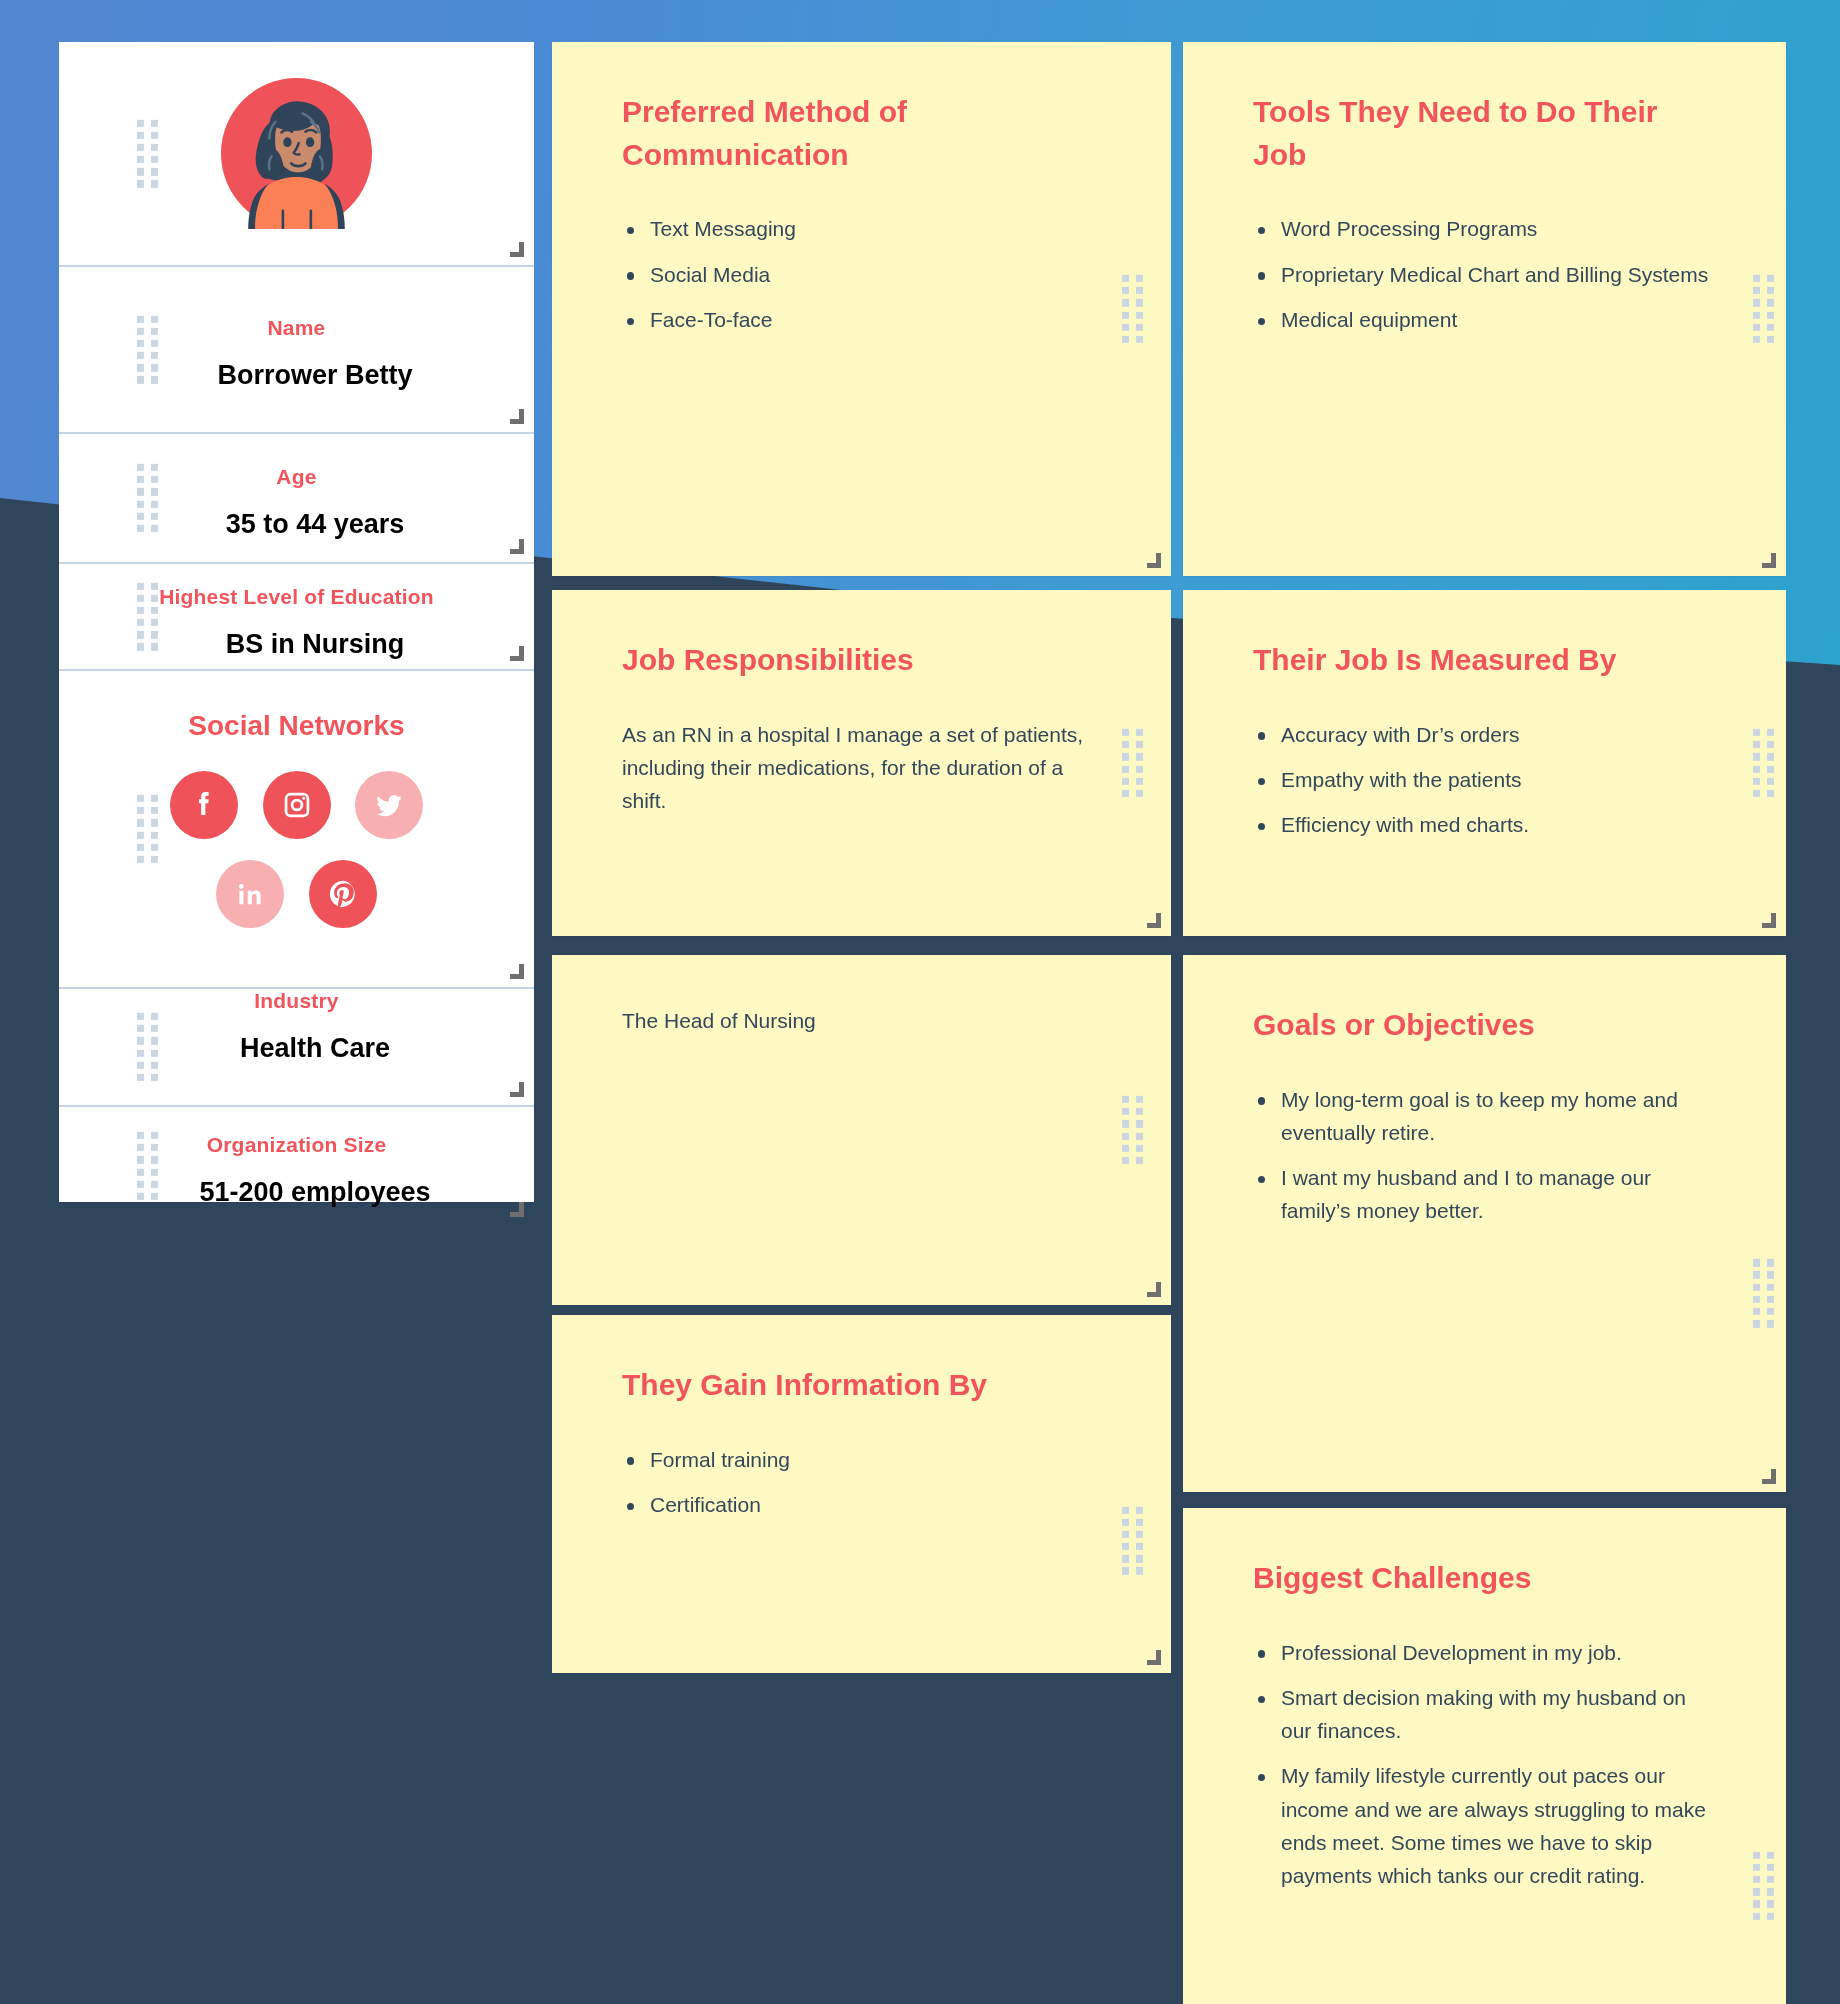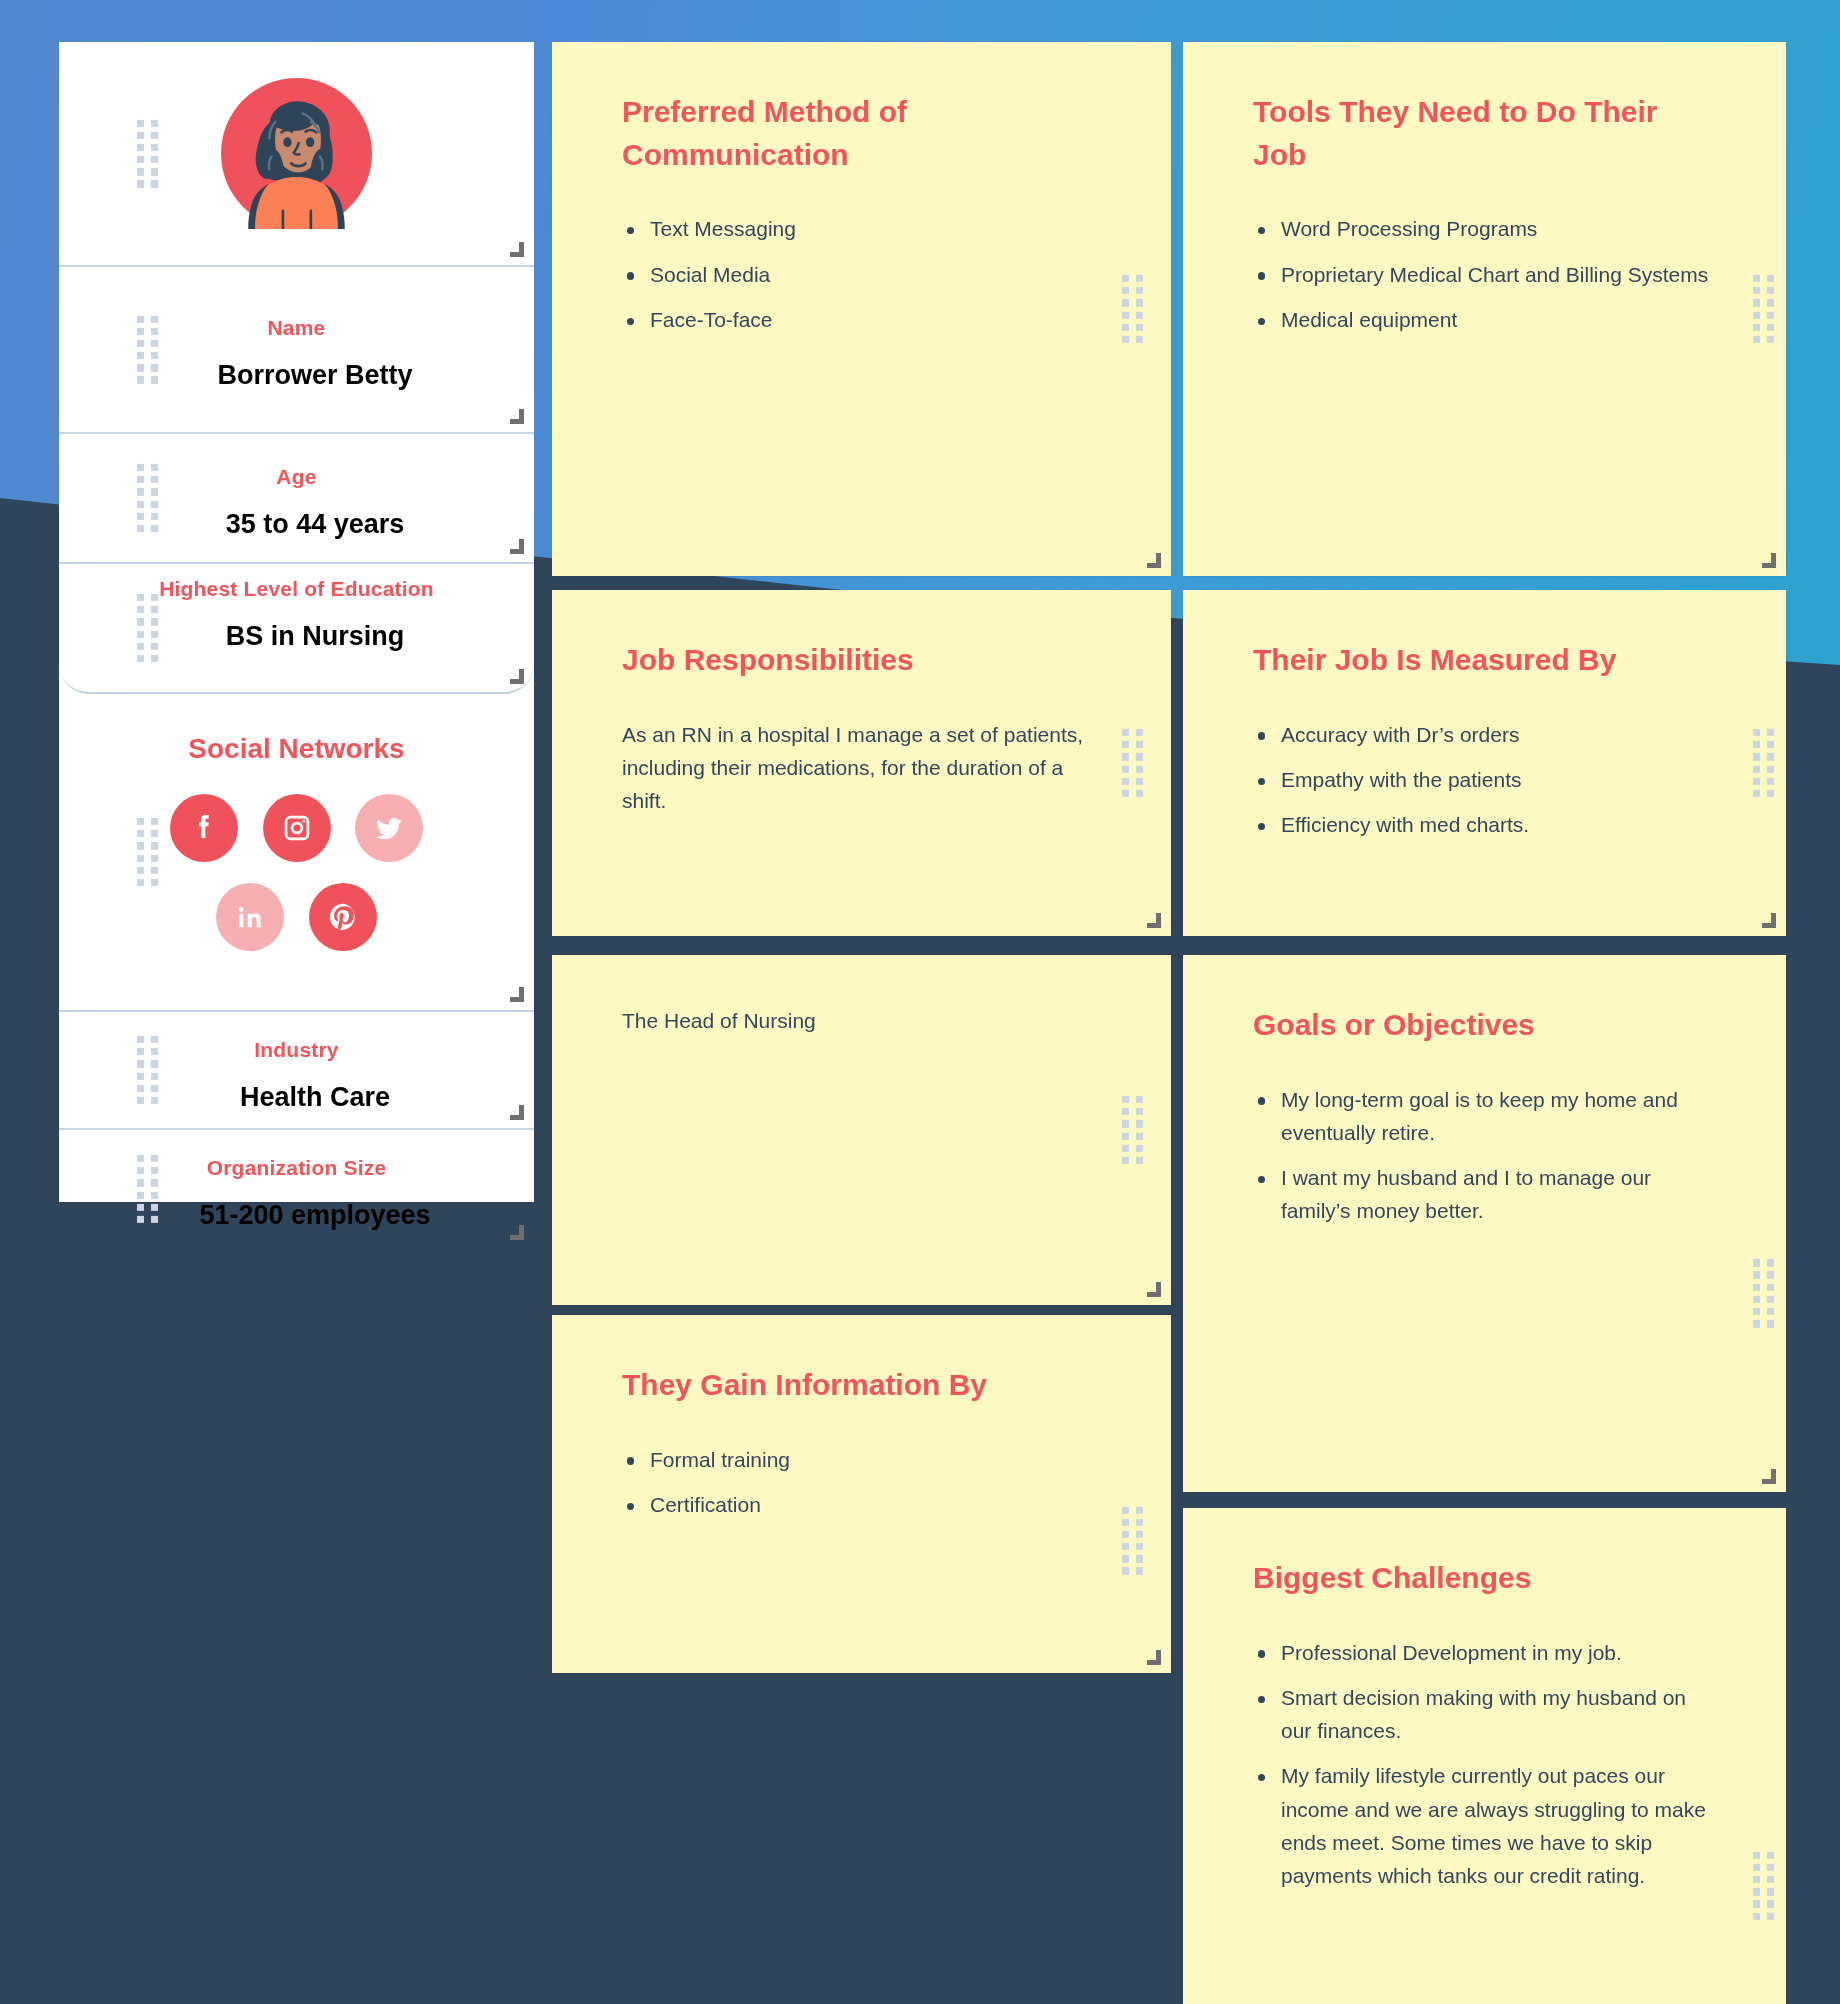--- a/index.html
+++ b/index.html
@@ -58,23 +58,23 @@
   .row-label {
     color:#f2545b; font-weight:bold; font-size:21px;
     letter-spacing:0.2px;
   }
   .row-value {
     color:#000; font-weight:bold; font-size:27px; margin-top:19.5px;margin-left:37px;
   }
   #row-avatar { height:225px; display:flex; align-items:center; justify-content:center; }
   #row-name { height:167px; padding-top:49px; }
   #row-age { height:130px; padding-top:31px; }
-  #row-edu { height:130px; padding-top:13px;border-radius:30px; }
+  #row-edu { height:107px; padding-top:21px; }
   #row-social { height:318px; padding-top:39px; }
-  #row-industry { height:118px; padding-top:26px; }
+  #row-industry { height:118px; }
   #row-org { height:118px; padding-top:26px; }
 
   
   .avatar { width:151px; height:151px; }
 
   
   .social-title {
     color:#f2545b; font-weight:bold; font-size:28px; margin-bottom:29px;
   }
   .social-row { display:flex; justify-content:center; gap:24.4px; margin-bottom:21px; }

